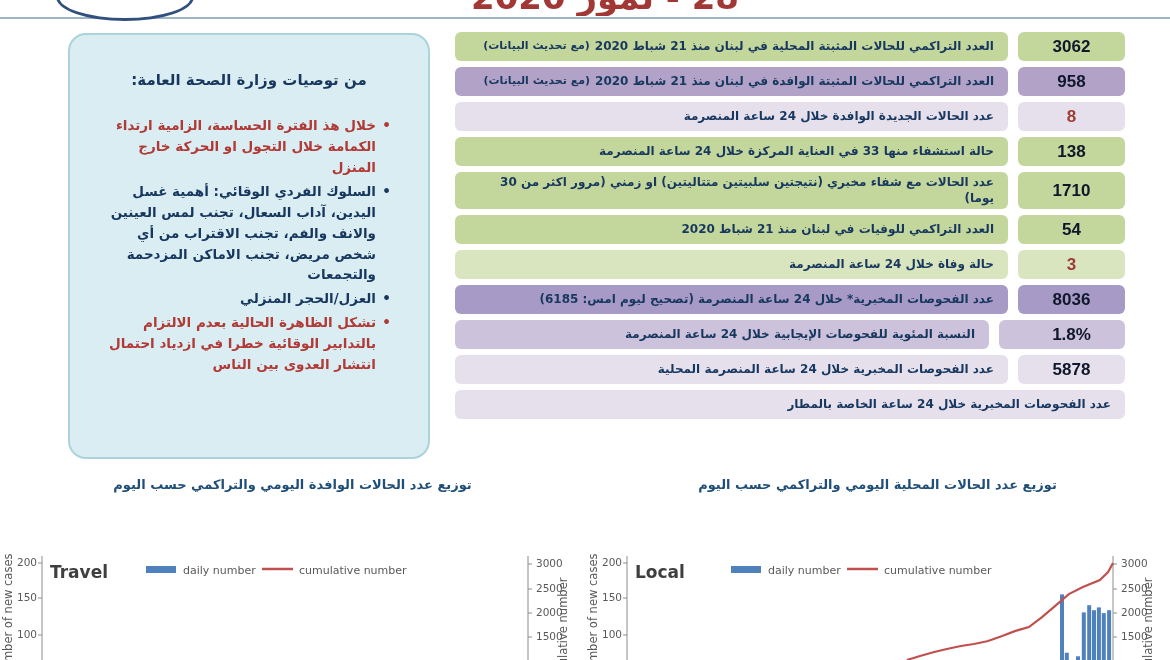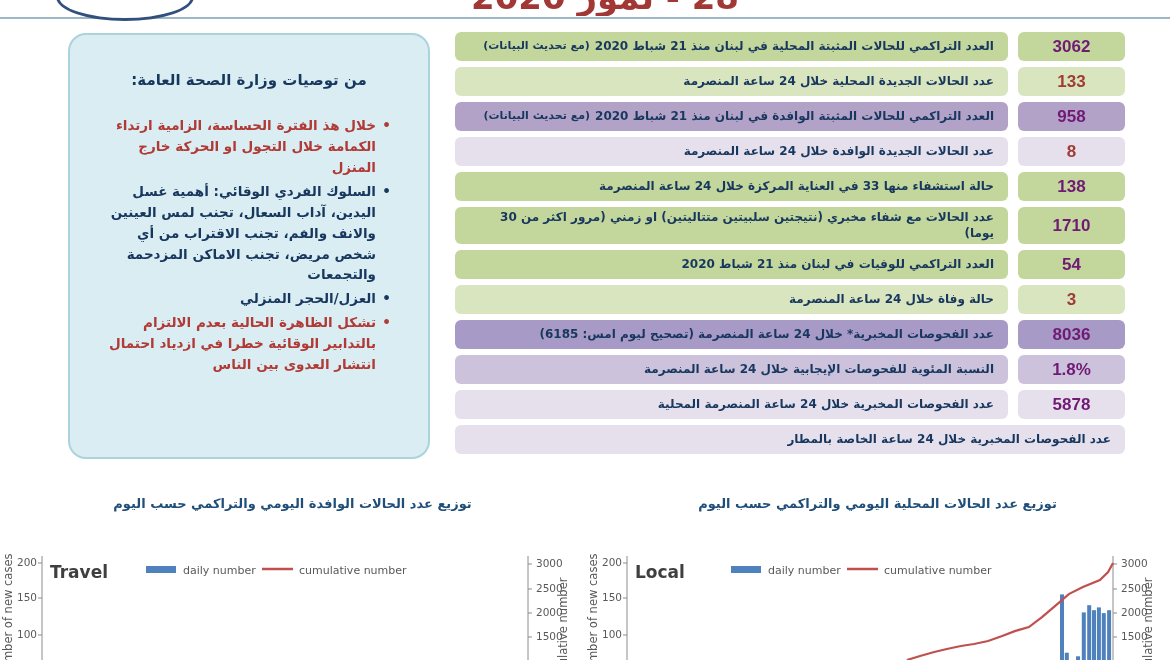--- a/index.html
+++ b/index.html
@@ -26,25 +26,25 @@
   
   .stats{position:absolute;left:455px;top:32px;width:670px;display:flex;flex-direction:column;gap:6px;}
   .stat-row{display:flex;gap:10px;}
   .stat-label{flex:1;border-radius:6px;min-height:29px;display:flex;align-items:center;direction:rtl;
               padding:3px 14px;box-sizing:border-box;color:#17375E;font-weight:bold;font-size:12px;line-height:1.3;}
   .stat-label .note{font-size:11px;margin-inline-start:5px;white-space:nowrap;}
   .stat-value{width:107px;border-radius:6px;display:flex;align-items:center;justify-content:center;
               font-weight:bold;font-size:17px;font-family:"Liberation Sans","DejaVu Sans",sans-serif;}
   .bg-g60{background:#C3D69B;} .bg-g20{background:#D9E5BF;}
   .bg-p60{background:#B3A2C7;} .bg-p50{background:#A89AC6;}
-  .bg-p40{background:#CCC2DB;} .bg-p20{background:#E6E0ED;}
-  .val-navy{color:#701a75;} .val-red{color:#9E3B35;}
-
-  
-  .sec-title{position:absolute;top:496px;width:585px;text-align:center;color:#1F4E79;
+  .bg-p40{background:#CCC2DB;padding-left:19px;} .bg-p20{background:#E6E0ED;}
+  .val-navy{color:#0f172a;} .val-red{color:#9E3B35;}
+
+  
+  .sec-title{position:absolute;top:477px;width:585px;text-align:center;color:#1F4E79;
              font-weight:bold;font-size:13px;direction:rtl;}
 
   
   .chart{position:absolute;top:550px;width:585px;height:110px;}
   .axis{stroke:#8C8C8C;stroke-width:1;}
   .tick{font-size:10.5px;fill:#595959;font-family:"DejaVu Sans",sans-serif;}
   .ctitle{font-size:17px;font-weight:bold;fill:#3F3F3F;font-family:"DejaVu Sans",sans-serif;}
   .legend{font-size:11px;fill:#595959;font-family:"DejaVu Sans",sans-serif;}
   .rot{font-size:11.5px;fill:#595959;font-family:"DejaVu Sans",sans-serif;}
 </style>
@@ -70,26 +70,20 @@
       </ul>
   </div>
 
   <div class="stats" id="stats-rows">
       <div class="stat-row">
         <div class="stat-label bg-g60">
           <span>العدد التراكمي للحالات المثبتة المحلية في لبنان منذ 21 شباط 2020</span>
           <span class="note">(مع تحديث البيانات)</span>
         </div>
         <div class="stat-value bg-g60 val-navy">3062</div>
-      </div>
-      <div class="stat-row">
-        <div class="stat-label bg-g20">
-          <span>عدد الحالات الجديدة المحلية خلال 24 ساعة المنصرمة</span>
-        </div>
-        <div class="stat-value bg-g20 val-red">133</div>
       </div>
       <div class="stat-row">
         <div class="stat-label bg-p60">
           <span>العدد التراكمي للحالات المثبتة الوافدة في لبنان منذ 21 شباط 2020</span>
           <span class="note">(مع تحديث البيانات)</span>
         </div>
         <div class="stat-value bg-p60 val-navy">958</div>
       </div>
       <div class="stat-row">
         <div class="stat-label bg-p20">

